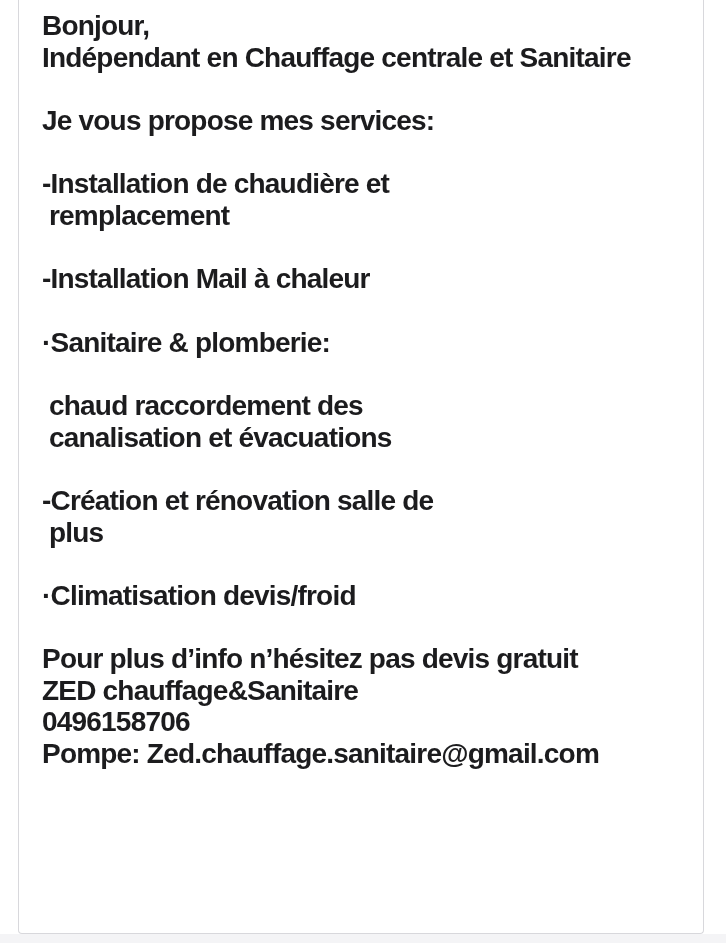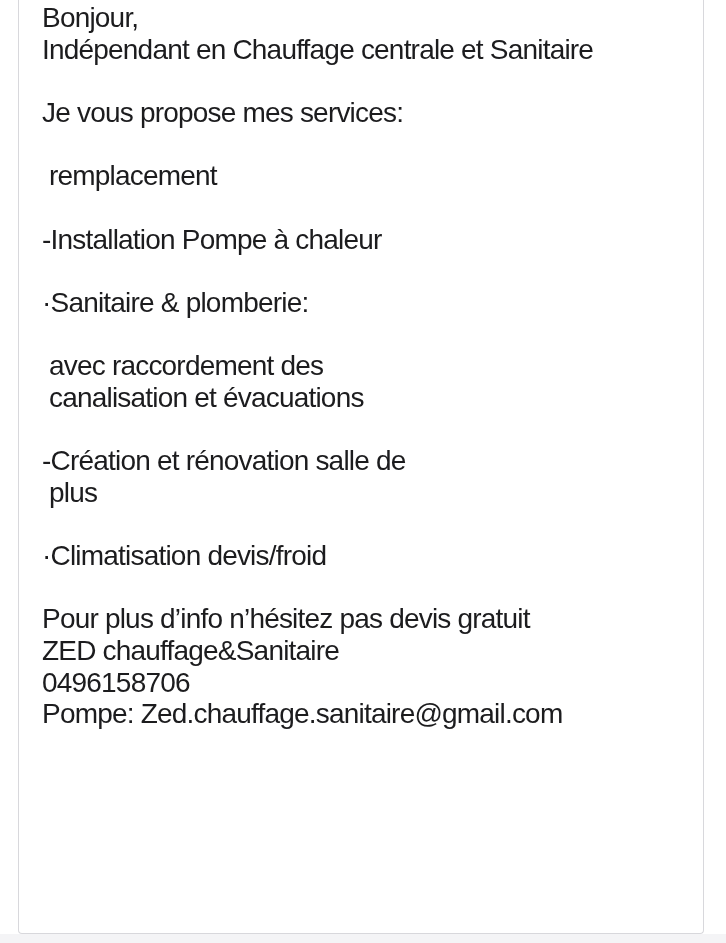--- a/index.html
+++ b/index.html
@@ -18,25 +18,26 @@
     width: 686px;
     height: 934px;
     box-sizing: border-box;
     background: var(--card_bg, #ffffff);
     border-left: 1px solid var(--card_border, #d8d8dc);
     border-right: 1px solid var(--card_border, #d8d8dc);
     border-bottom: 1px solid var(--card_border, #d8d8dc);
     border-radius: 0 0 4px 4px;
   }
   .content {
-    padding: 2px 16px 0 23px;
+    padding: 10px 16px 0 23px;
     font-size: 28px;
     line-height: 31.66px;
     letter-spacing: -0.8px;
     color: var(--text, #1c1c1e);
+    font-weight: bold;
   }
   .para { margin: 0 0 31.66px 0; }
   .para:last-child { margin-bottom: 4px; }
   .line { white-space: pre; }
   .bottom-strip {
     position: absolute;
     left: 0;
     top: 934px;
     width: 726px;
     height: 9px;
@@ -49,30 +50,31 @@
 <div class="card">
   <div class="content">
       <div class="para">
         <div class="line">Bonjour,</div>
         <div class="line">Indépendant en Chauffage centrale et Sanitaire</div>
       </div>
       <div class="para">
         <div class="line">Je vous propose mes services:</div>
       </div>
       <div class="para">
+        <div class="line">-Installation de chaudière et</div>
         <div class="line"> remplacement</div>
       </div>
       <div class="para">
-        <div class="line">-Installation Pompe à chaleur</div>
+        <div class="line">-Installation Mail à chaleur</div>
       </div>
       <div class="para">
         <div class="line">·Sanitaire &amp; plomberie:</div>
       </div>
       <div class="para">
-        <div class="line"> avec raccordement des</div>
+        <div class="line"> chaud raccordement des</div>
         <div class="line"> canalisation et évacuations</div>
       </div>
       <div class="para">
         <div class="line">-Création et rénovation salle de</div>
         <div class="line"> plus</div>
       </div>
       <div class="para">
         <div class="line">·Climatisation devis/froid</div>
       </div>
       <div class="para">

